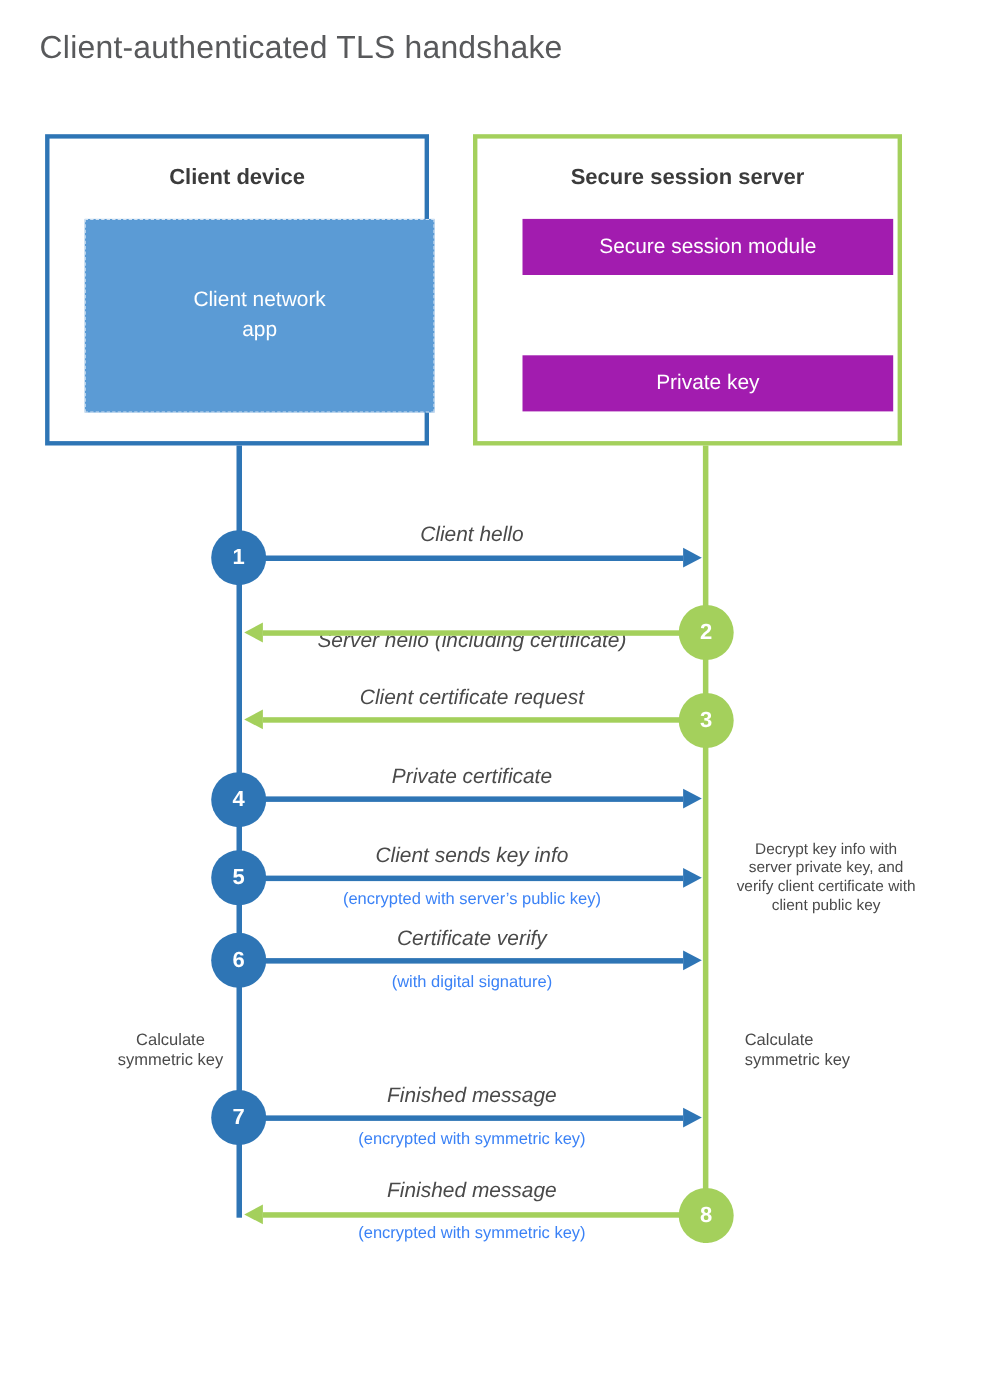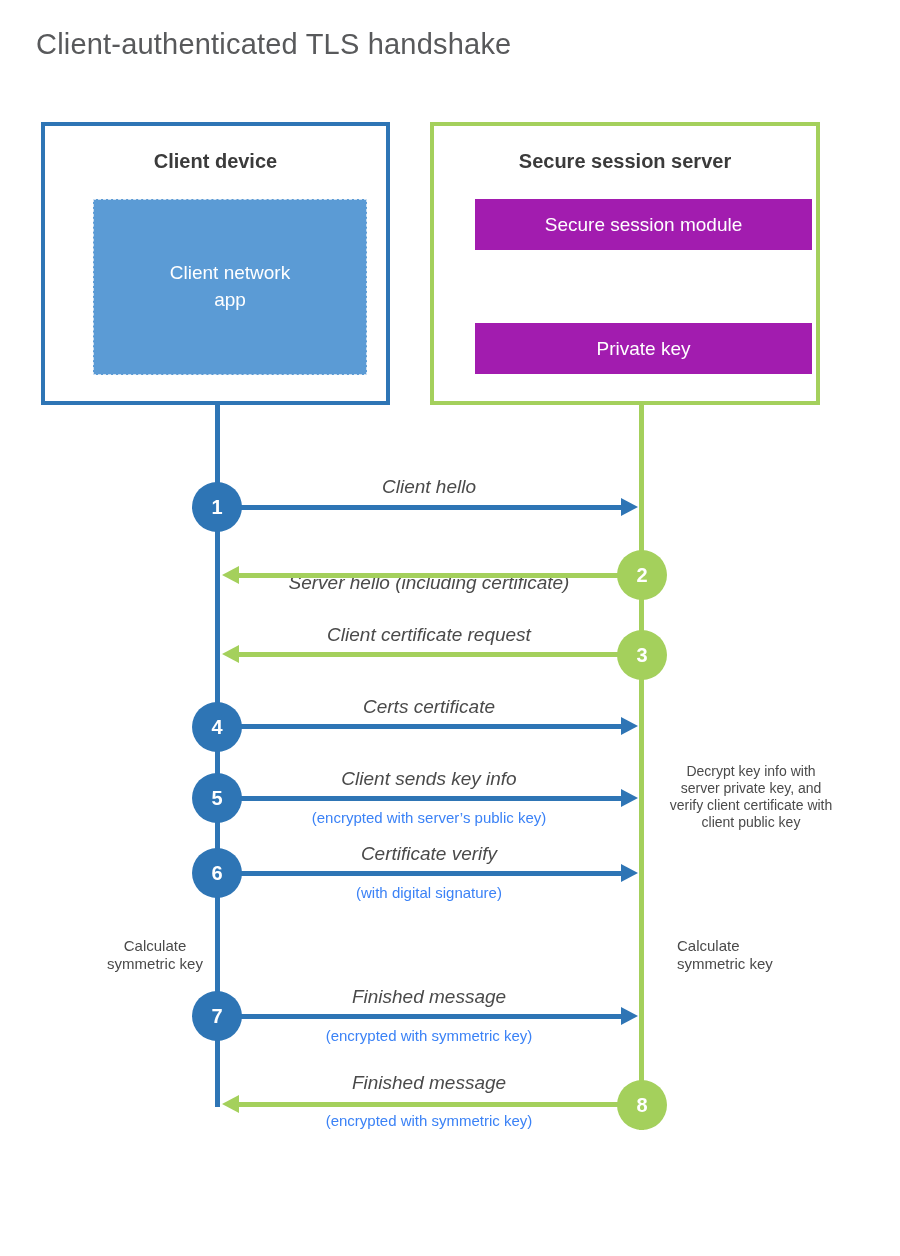--- a/index.html
+++ b/index.html
@@ -69,21 +69,21 @@
   
   .side-note{position:absolute;font-size:14px;line-height:17px;color:#4a4a4a;}
 </style>
 </head>
 <body>
 
 <div class="title">Client-authenticated TLS handshake</div>
 
 <div class="box blue-border" style="left:41px;top:122px;width:349px;height:283px;">
   <div class="box-heading">Client device</div>
-  <div class="app-box" style="left:48px;top:73px;width:274px;height:176px;">
+  <div class="app-box" style="left:32px;top:73px;width:318px;height:176px;">
     <div class="app-label">Client network app</div>
   </div>
 </div>
 
 <div class="box green-border" style="left:430px;top:122px;width:390px;height:283px;">
   <div class="box-heading">Secure session server</div>
   <div class="bar" style="left:41px;top:73px;width:337px;height:51px;">Secure session module</div>
   <div class="bar" style="left:41px;top:197px;width:337px;height:51px;">Private key</div>
 </div>
 
@@ -95,21 +95,21 @@
 <div class="circle blue" style="left:192px;top:482px;">1</div>
 
 <div class="msg-label" style="top:572px;">Server hello (including certificate)</div>
 <div class="arrow green left" style="top:573px;"></div>
 <div class="circle green" style="left:617px;top:550px;">2</div>
 
 <div class="msg-label" style="top:624px;">Client certificate request</div>
 <div class="arrow green left" style="top:652px;"></div>
 <div class="circle green" style="left:617px;top:630px;">3</div>
 
-<div class="msg-label" style="top:696px;">Certs certificate</div>
+<div class="msg-label" style="top:696px;">Private certificate</div>
 <div class="arrow blue right" style="top:724px;"></div>
 <div class="circle blue" style="left:192px;top:702px;">4</div>
 
 <div class="msg-label" style="top:768px;">Client sends key info</div>
 <div class="arrow blue right" style="top:796px;"></div>
 <div class="msg-sub" style="top:809px;">(encrypted with server’s public key)</div>
 <div class="circle blue" style="left:192px;top:773px;">5</div>
 
 <div class="msg-label" style="top:843px;">Certificate verify</div>
 <div class="arrow blue right" style="top:871px;"></div>

